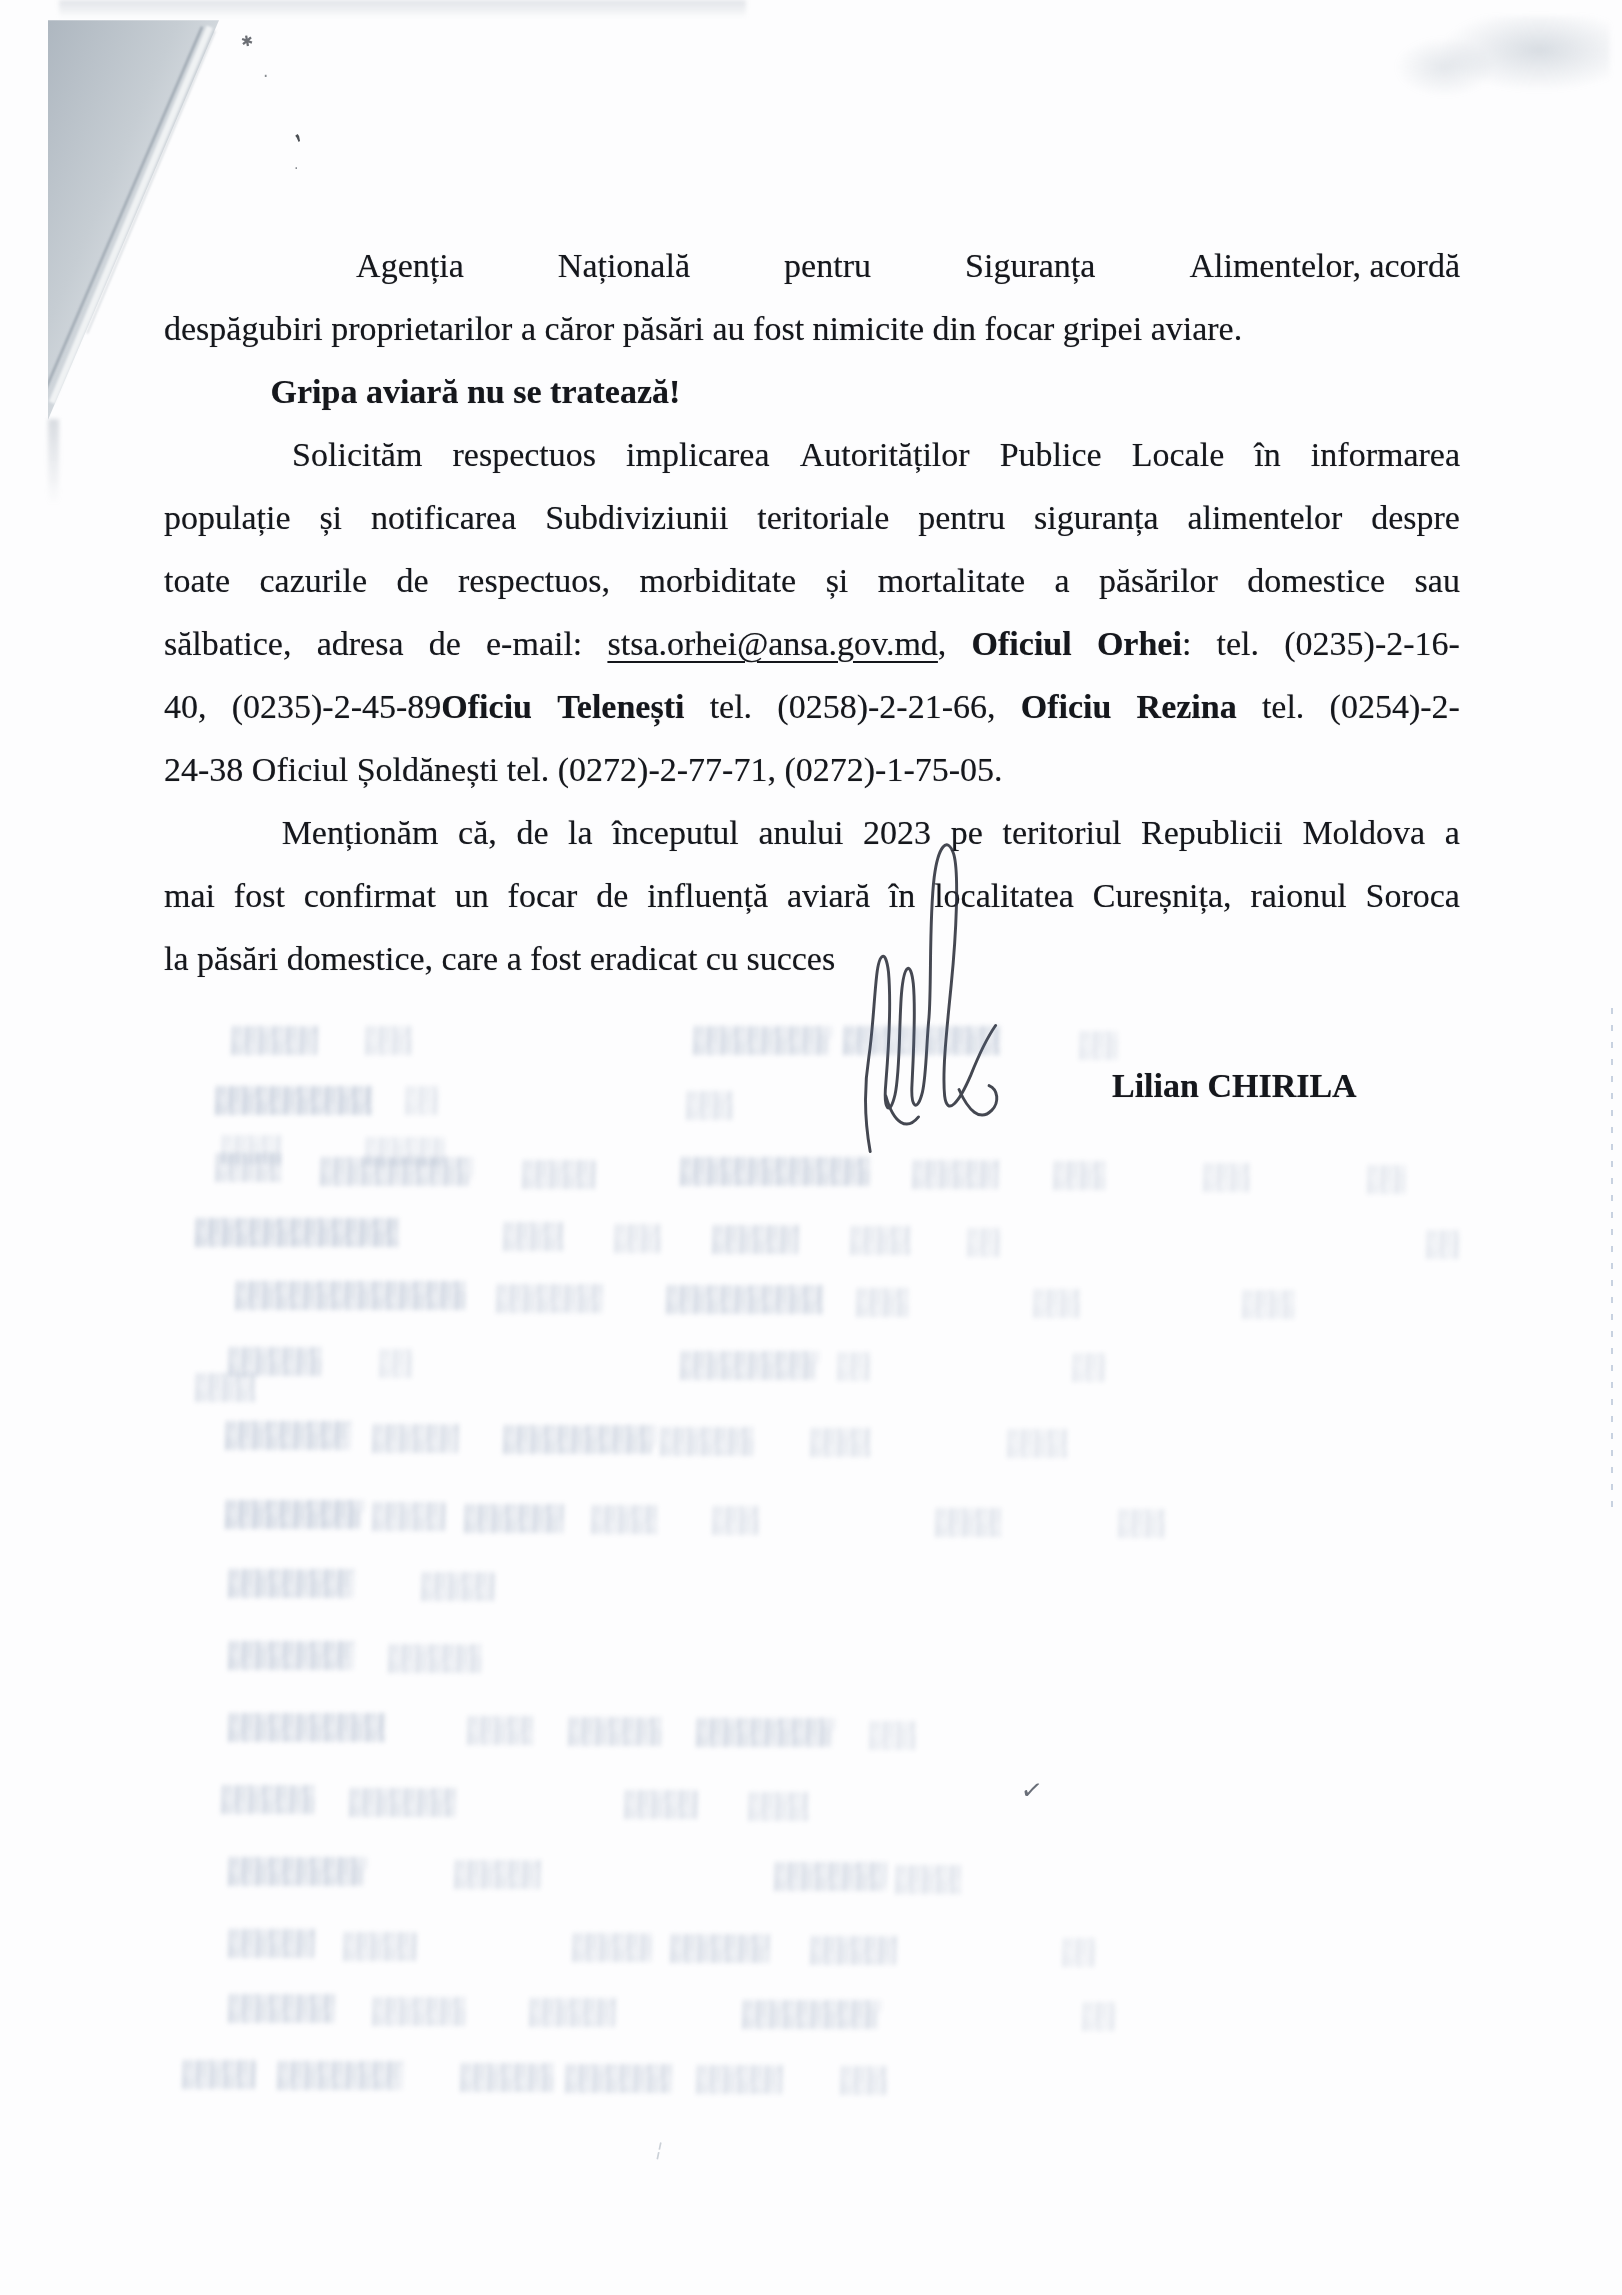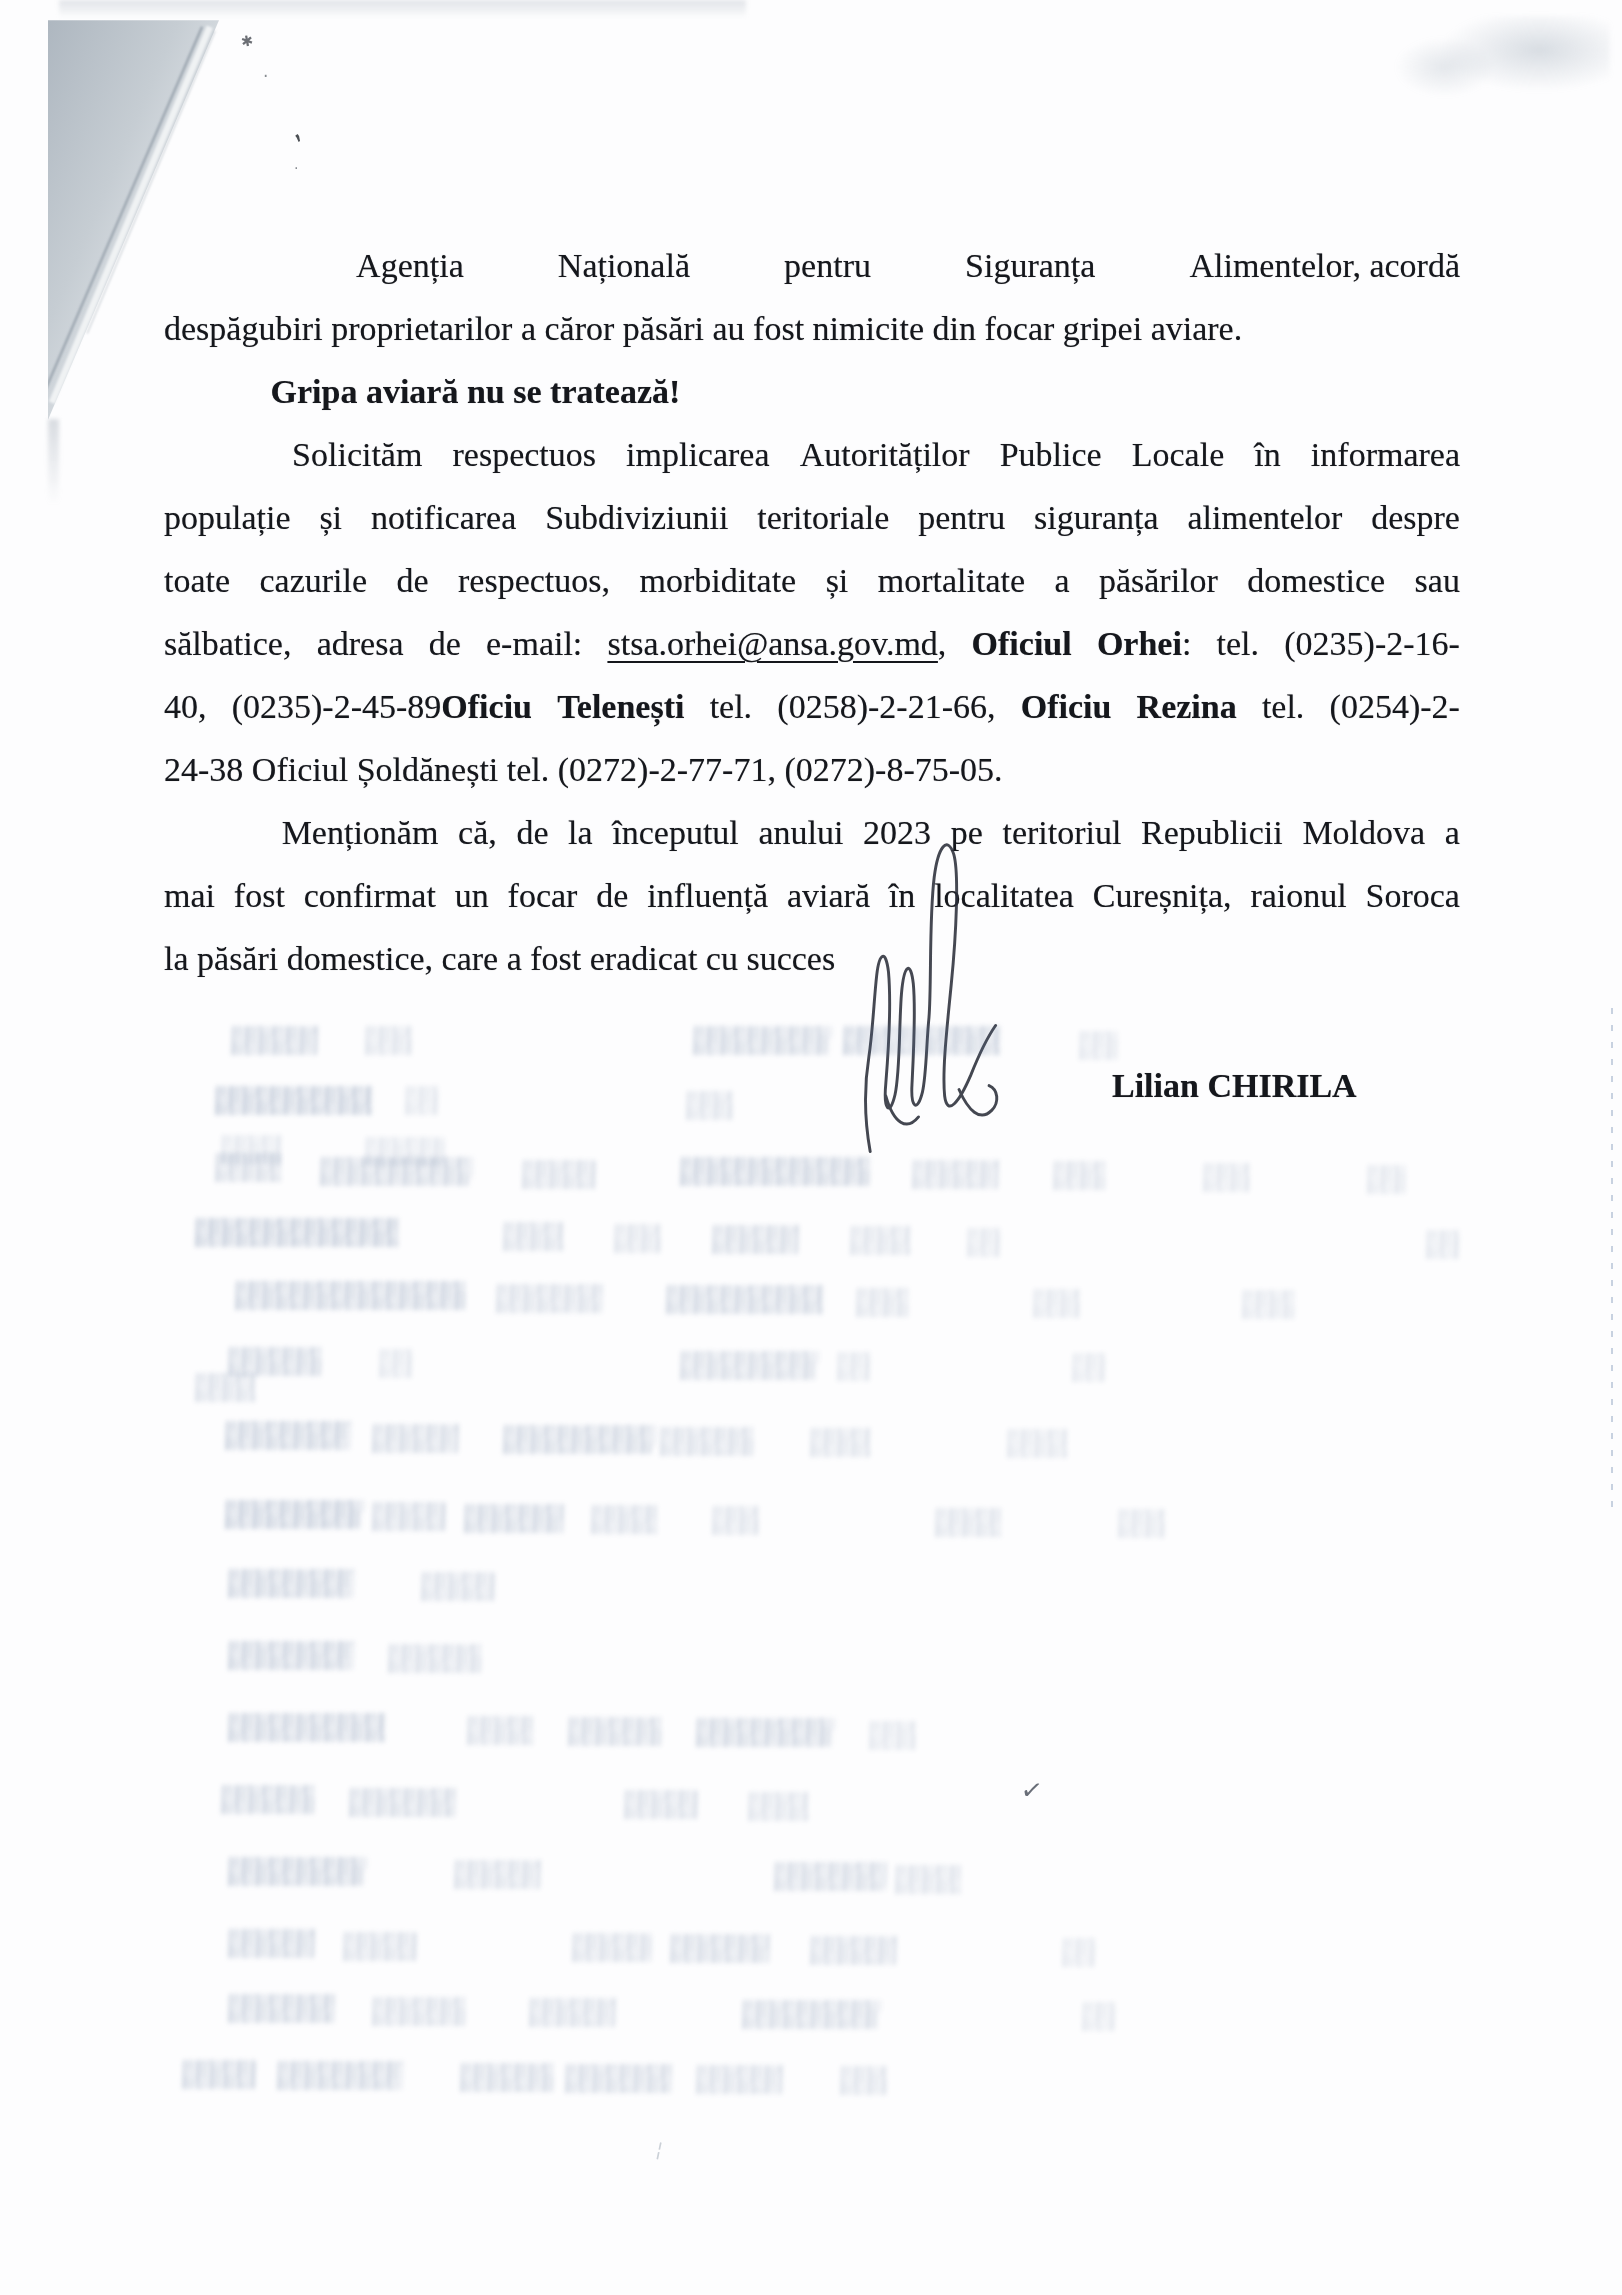--- a/index.html
+++ b/index.html
@@ -202,21 +202,21 @@
         <span class="w"><span class="b">Rezina</span></span>
         <span class="w"><span>tel.</span></span>
         <span class="w"><span>(0254)-2-</span></span>
       </div>
       <div class="line">
         <span class="w"><span>24-38</span></span>
         <span class="w"><span>Oficiul</span></span>
         <span class="w"><span>Șoldănești</span></span>
         <span class="w"><span>tel.</span></span>
         <span class="w"><span>(0272)-2-77-71,</span></span>
-        <span class="w"><span>(0272)-8-75-05.</span></span>
+        <span class="w"><span>(0272)-1-75-05.</span></span>
       </div>
       <div class="line j">
         <span class="ind" style="width: 98px;"></span>
         <span class="w"><span>Menționăm</span></span>
         <span class="w"><span>că,</span></span>
         <span class="w"><span>de</span></span>
         <span class="w"><span>la</span></span>
         <span class="w"><span>începutul</span></span>
         <span class="w"><span>anului</span></span>
         <span class="w"><span>2023</span></span>

